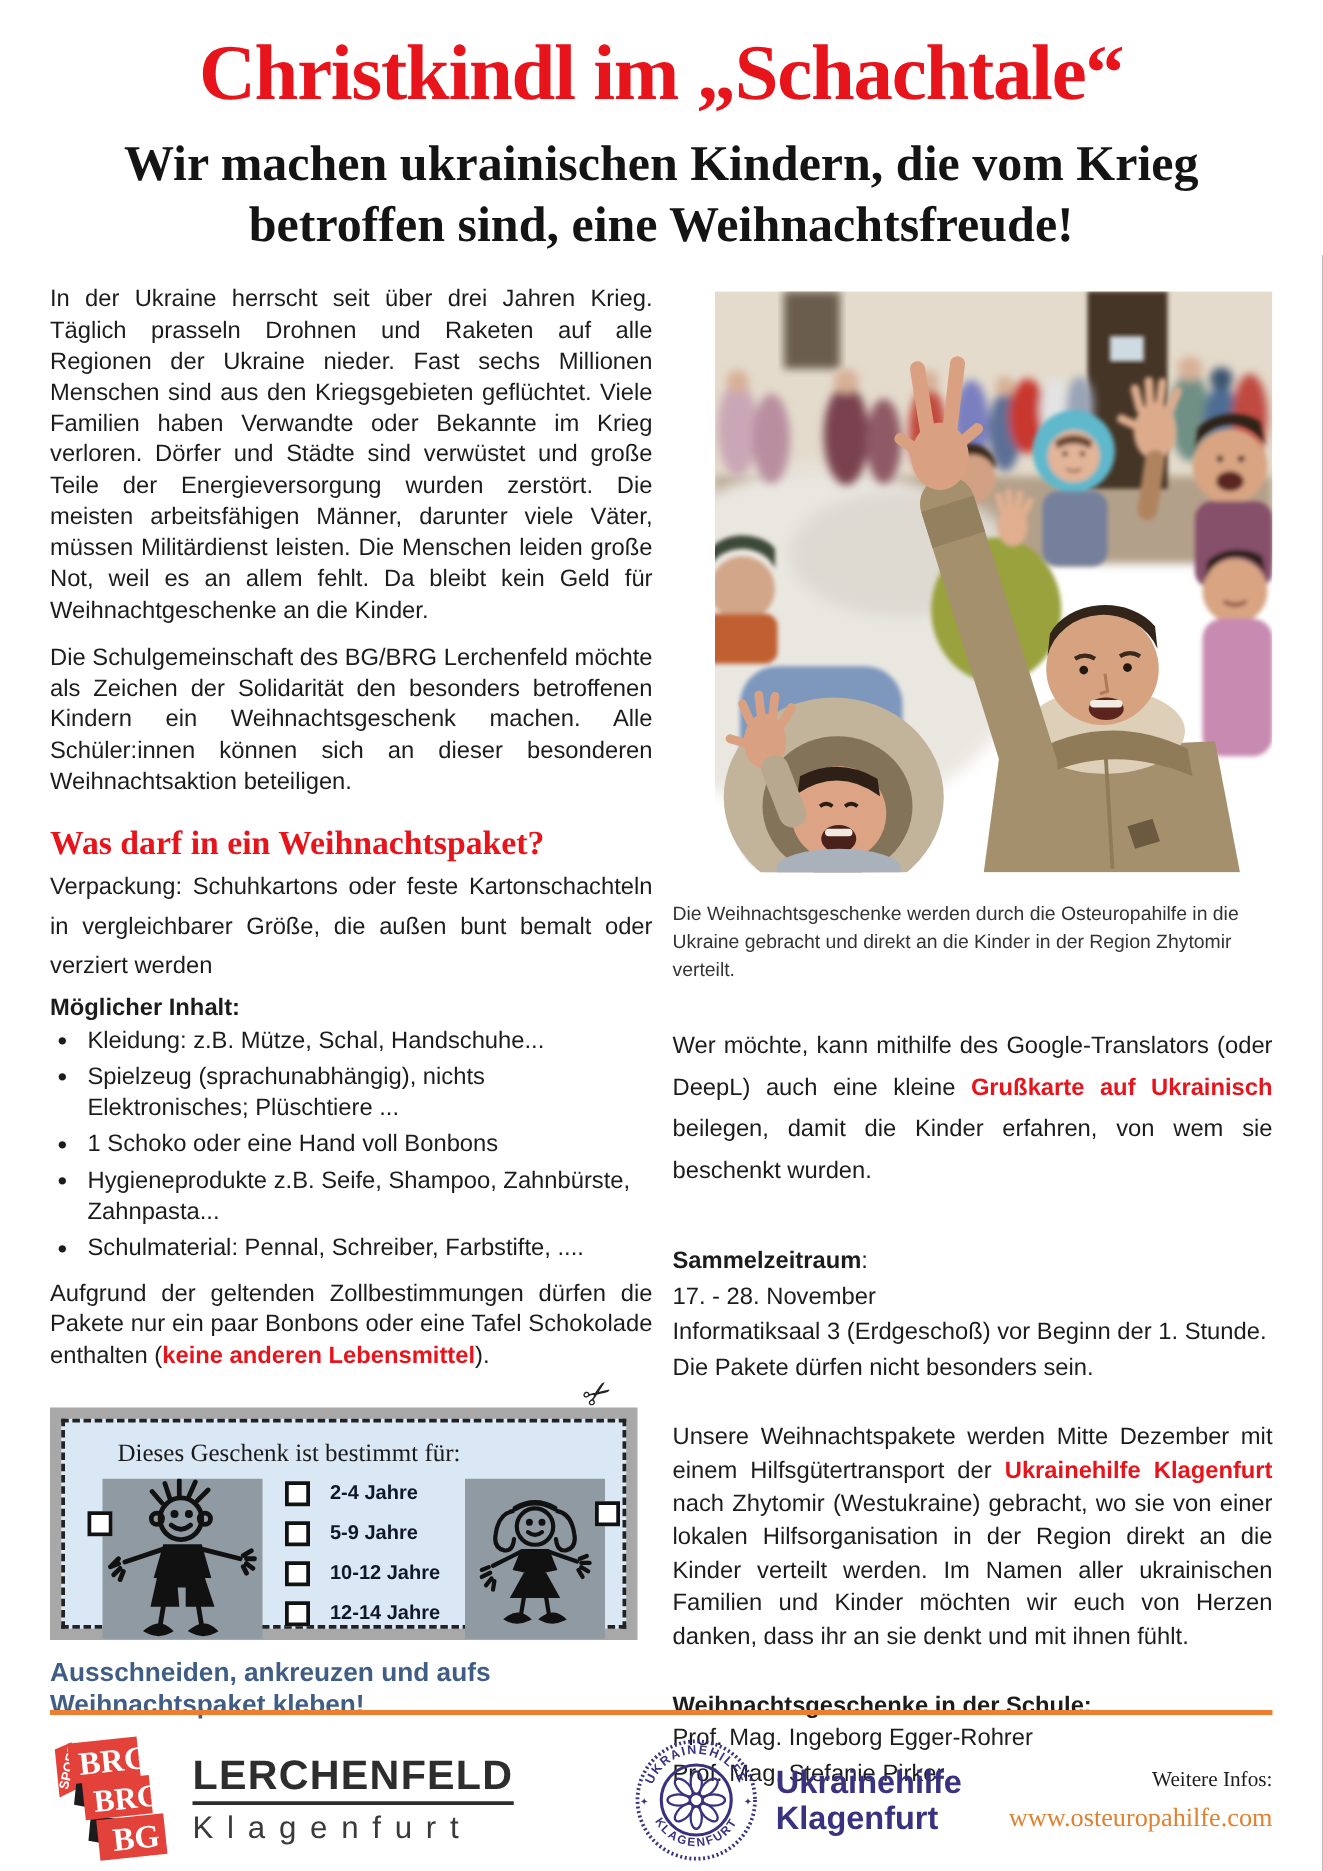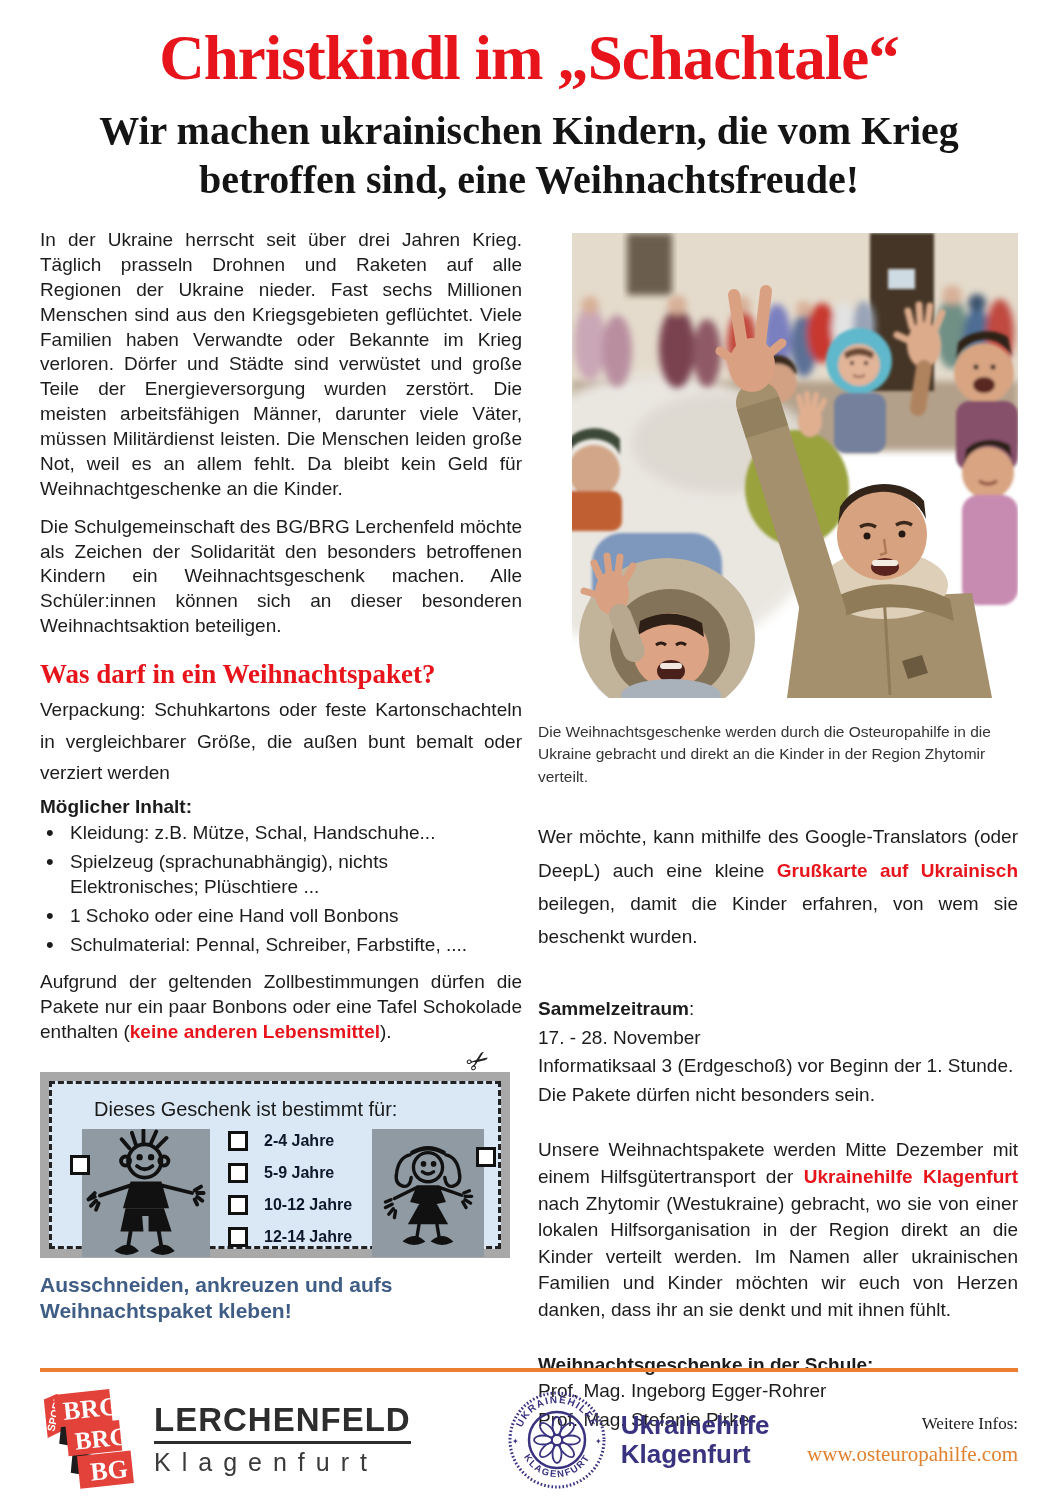--- a/index.html
+++ b/index.html
@@ -45,21 +45,21 @@
   .coupon-wrap{position:relative;margin-top:28px;}
   .scissors{
     position:absolute;top:-24px;right:32px;font-size:27px;color:#222;
     transform:rotate(-35deg);line-height:1;
   }
   .coupon{background:#a8a8a8;padding:9px;width:452px;}
   .coupon-inner{
     background:#d9e8f4;border:3px dashed #222;padding:12px 14px 10px 14px;height:140px;
     position:relative;
   }
-  .coupon-title{font-size:20px;color:#1a1a1a;margin:2px 0 8px 28px;}
+  .coupon-title{font-size:20px;color:#1a1a1a;margin:2px 0 8px 28px;font-family:Liberation Serif, serif;}
   .coupon-row{display:flex;align-items:flex-start;}
   .kid-art{position:relative;background:#8f9aa2;}
   .kid-art.boy{width:128px;height:128px;margin-left:16px;}
   .kid-art.girl{width:112px;height:128px;margin-left:14px;}
   .kid-art svg{display:block;width:100%;height:100%;}
   .cb{
     width:20px;height:20px;background:#fff;border:3px solid #111;box-sizing:border-box;
   }
   .cb.side{position:absolute;}
   .cb.boy-cb{left:-12px;top:26px;}
@@ -113,20 +113,21 @@
     <div class="col-left">
       <p class="body just">In der Ukraine herrscht seit über drei Jahren Krieg. Täglich prasseln Drohnen und Raketen auf alle Regionen der Ukraine nieder. Fast sechs Millionen Menschen sind aus den Kriegsgebieten geflüchtet. Viele Familien haben Verwandte oder Bekannte im Krieg verloren. Dörfer und Städte sind verwüstet und große Teile der Energieversorgung wurden zerstört. Die meisten arbeitsfähigen Männer, darunter viele Väter, müssen Militärdienst leisten. Die Menschen leiden große Not, weil es an allem fehlt. Da bleibt kein Geld für Weihnachtgeschenke an die Kinder.</p>
       <p class="body just mt13">Die Schulgemeinschaft des BG/BRG Lerchenfeld möchte als Zeichen der Solidarität den besonders betroffenen Kindern ein Weihnachtsgeschenk machen. Alle Schüler:innen können sich an dieser besonderen Weihnachtsaktion beteiligen.</p>
       <h3 class="red-heading">Was darf in ein Weihnachtspaket?</h3>
       <p class="body just loose">Verpackung: Schuhkartons oder feste Kartonschachteln in vergleichbarer Größe, die außen bunt bemalt oder verziert werden</p>
       <p class="bold-label">Möglicher Inhalt:</p>
       <ul class="bullets">
         <li>Kleidung: z.B. Mütze, Schal, Handschuhe...</li>
         <li>Spielzeug (sprachunabhängig), nichts Elektronisches; Plüschtiere ...</li>
         <li>1 Schoko oder eine Hand voll Bonbons</li>
+        <li>Hygieneprodukte z.B. Seife, Shampoo, Zahnbürste, Zahnpasta...</li>
         <li>Schulmaterial: Pennal, Schreiber, Farbstifte, ....</li>
       </ul>
       <p class="body just mt12"><span>Aufgrund der geltenden Zollbestimmungen dürfen die Pakete nur ein paar Bonbons oder eine Tafel Schokolade enthalten (</span><span class="red-bold">keine anderen Lebensmittel</span><span>).</span></p>
 
       <div class="coupon-wrap">
         <span class="scissors">✂</span>
         <div class="coupon">
           <div class="coupon-inner">
             <div class="coupon-title">Dieses Geschenk ist bestimmt für:</div>
             <div class="coupon-row">

